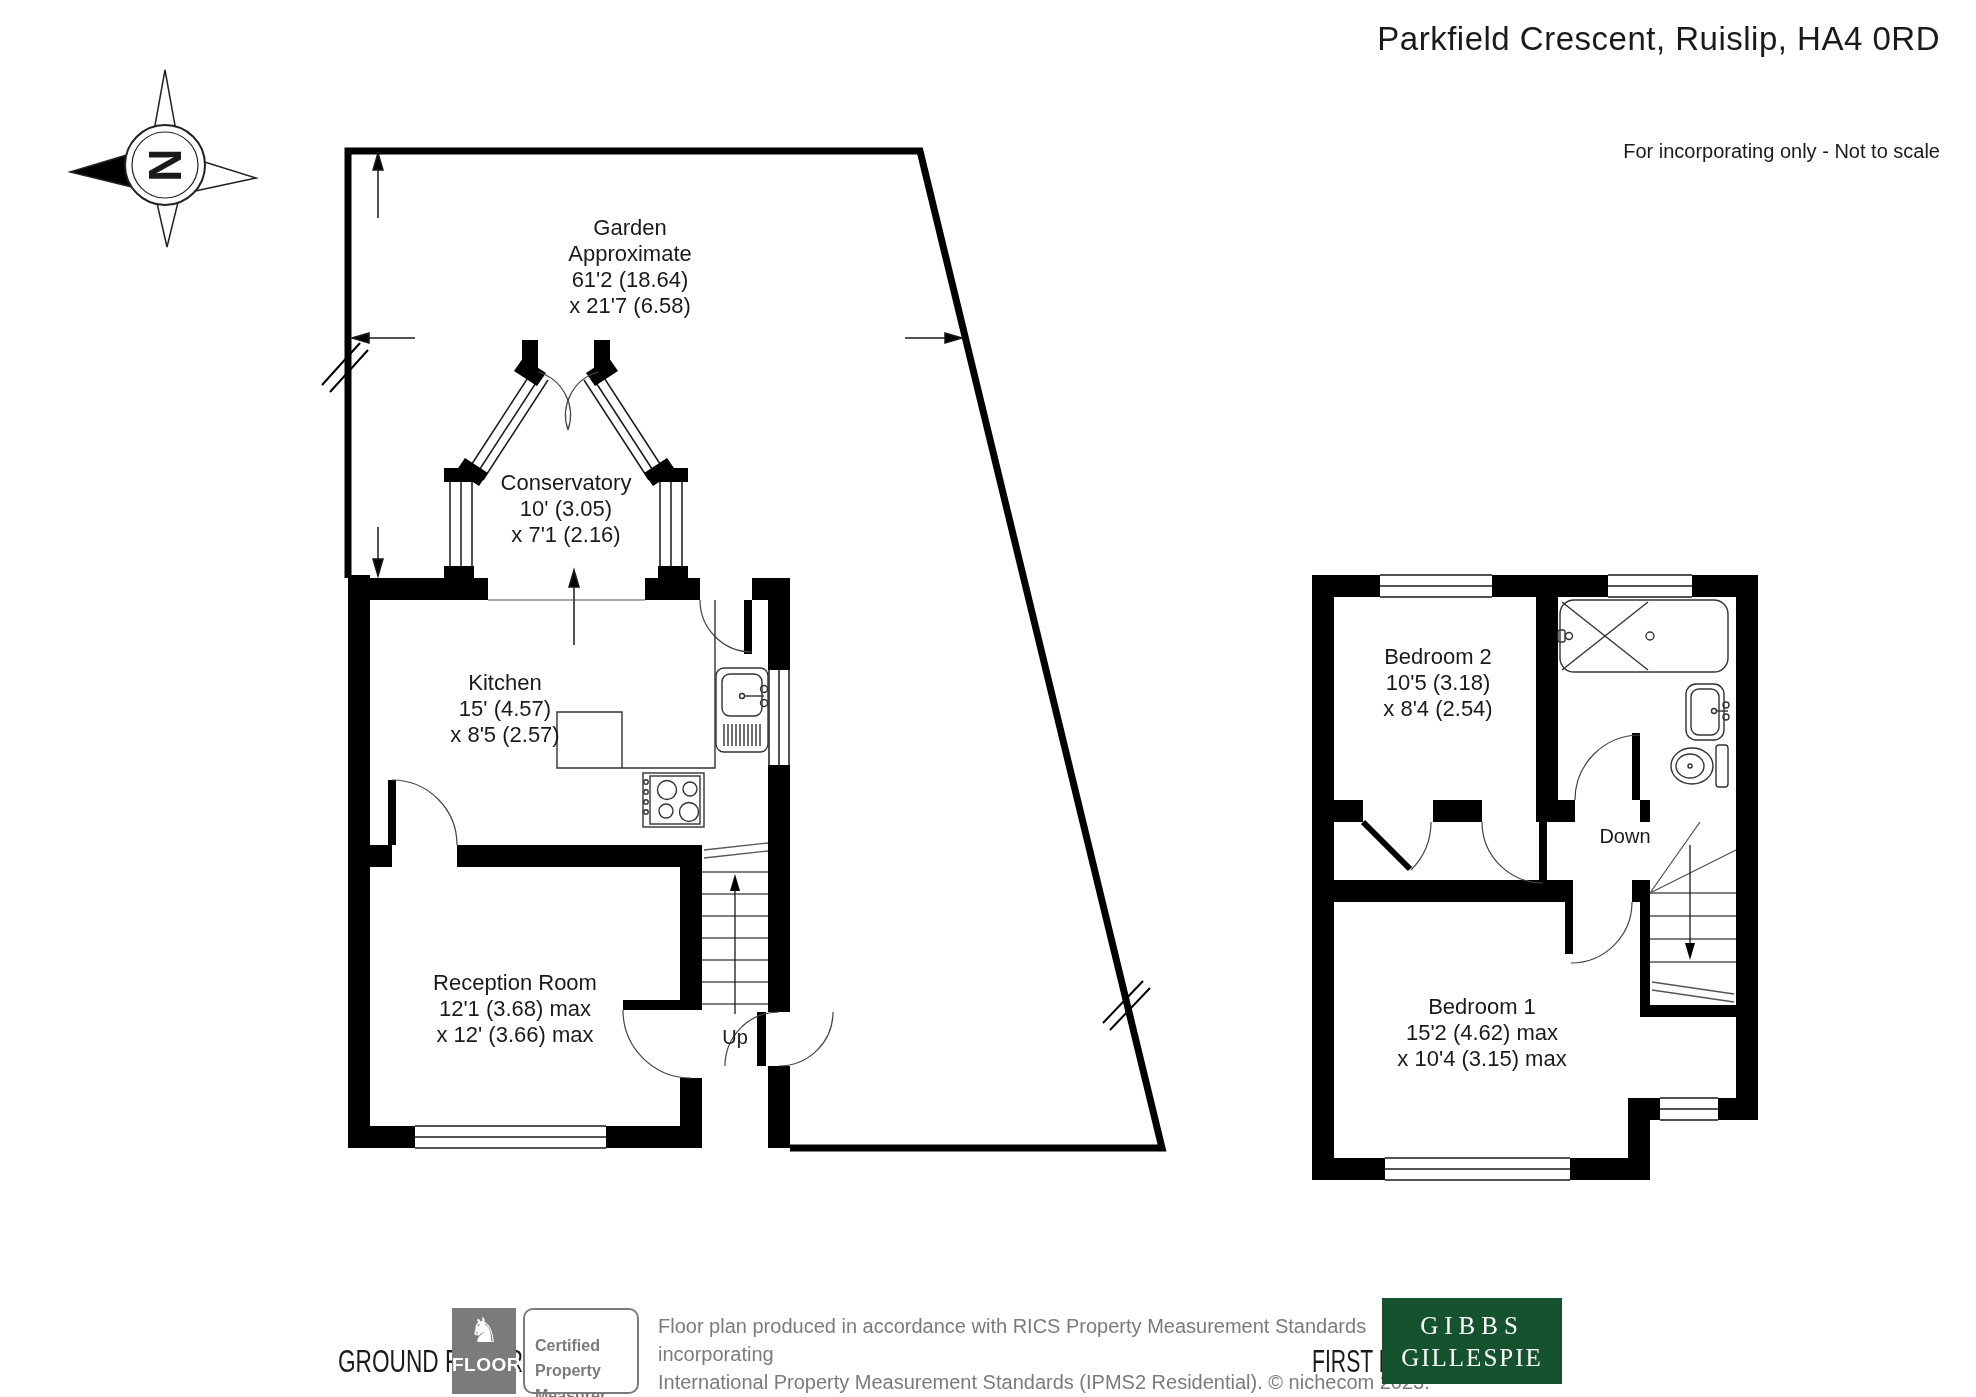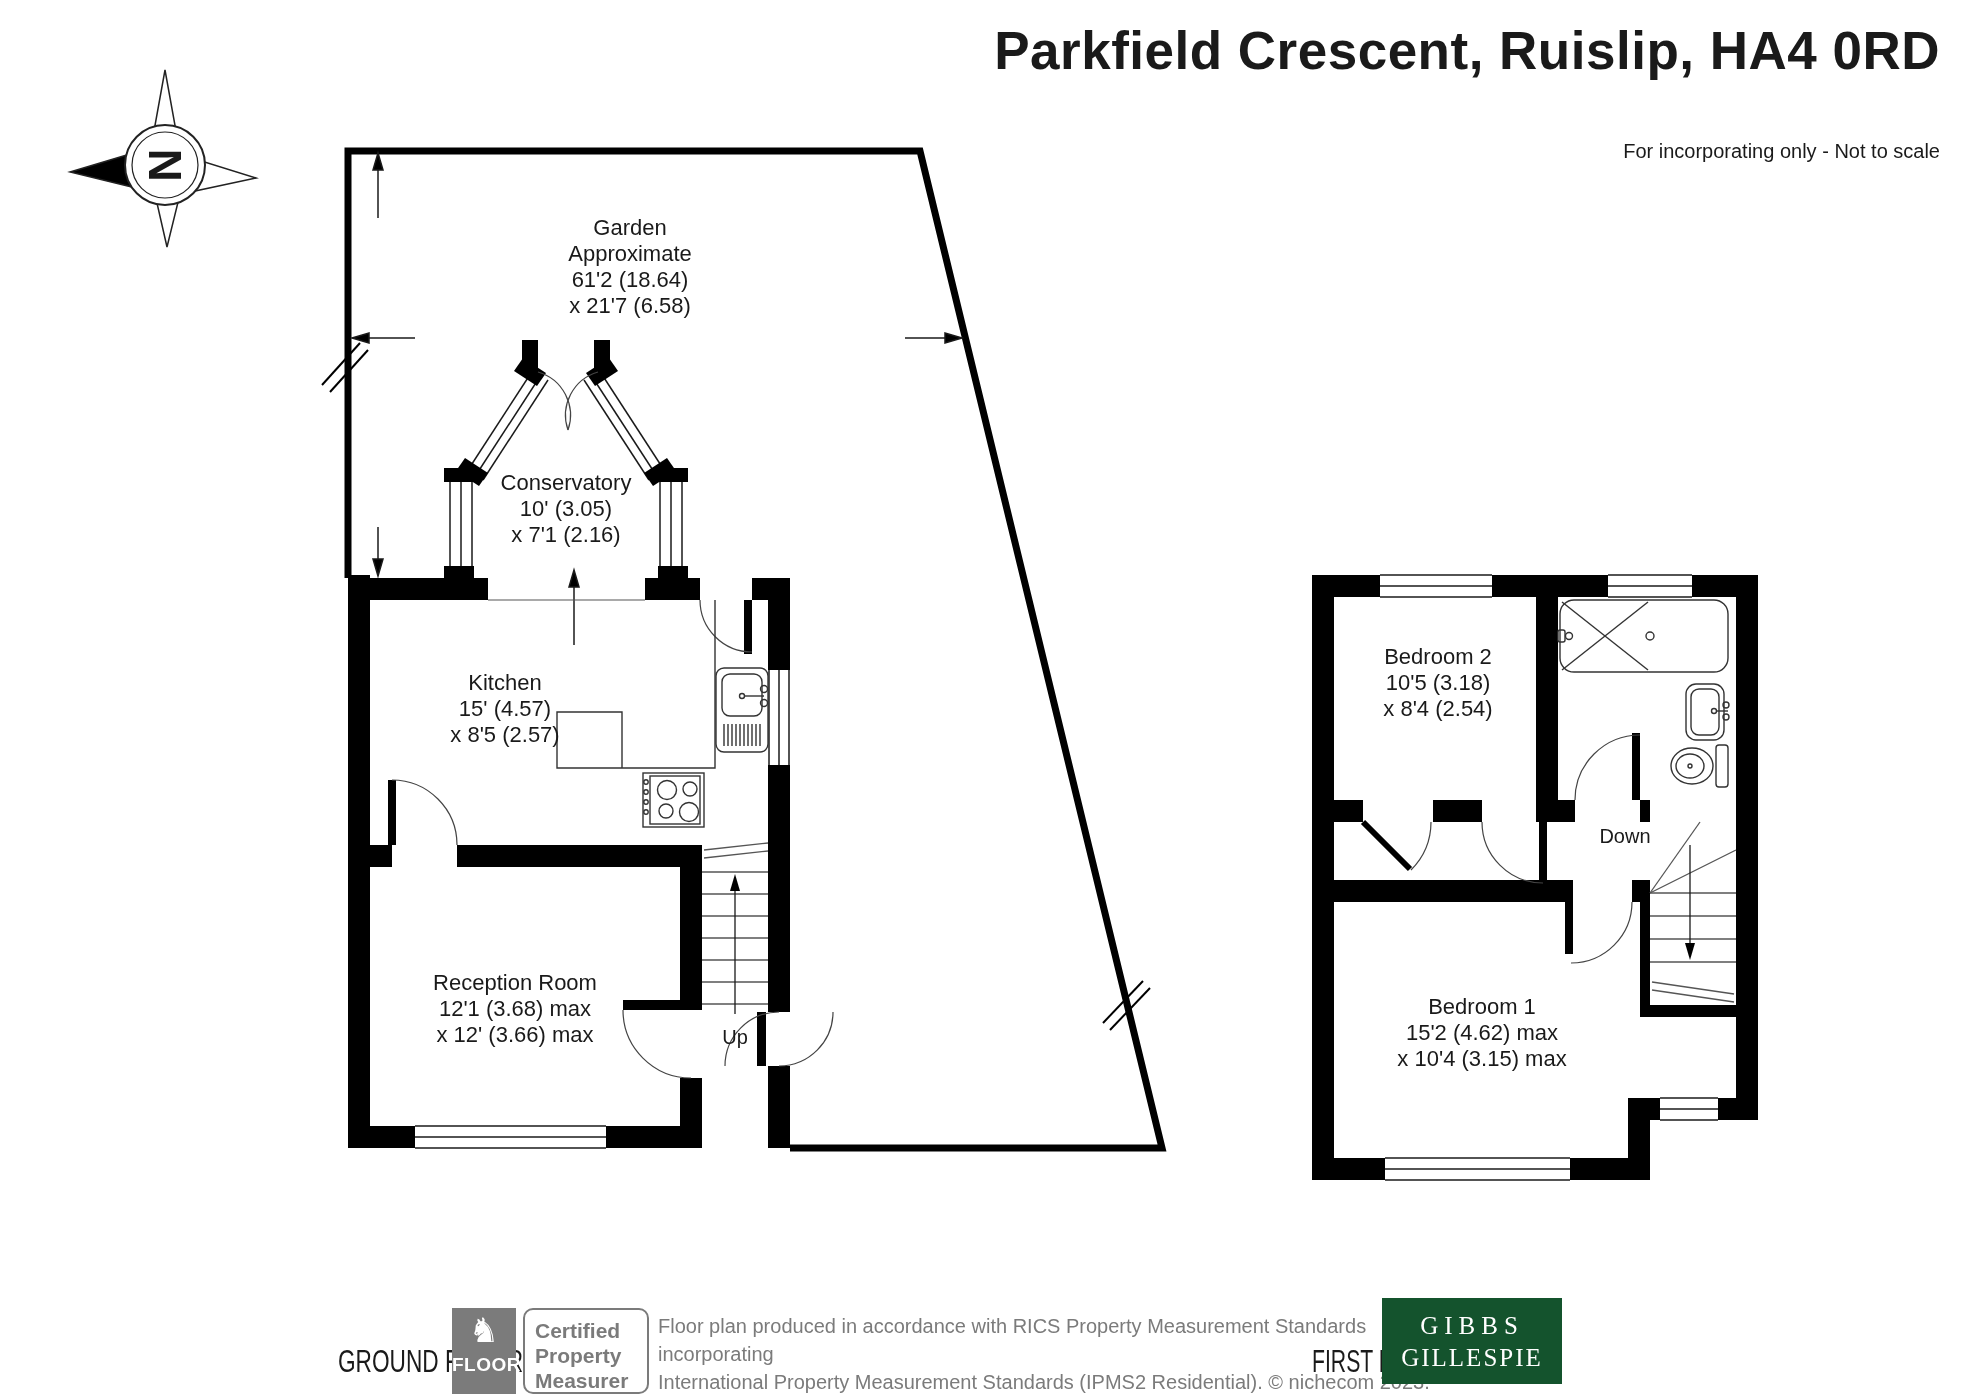--- a/index.html
+++ b/index.html
@@ -1,32 +1,32 @@
 <!DOCTYPE html>
 <html><head>
 <meta charset="utf-8">
 <style>
   html,body{margin:0;padding:0;background:#ffffff;}
   #stage{position:relative;width:1976px;height:1397px;background:#ffffff;overflow:hidden;
          font-family:"Liberation Sans", sans-serif;color:#1a1a1a;}
   .hdr{position:absolute;right:36px;text-align:right;white-space:nowrap;}
-  #title{top:20px;font-size:53px;font-weight:bold;letter-spacing:0.5px;}
+  #title{top:20px;font-size:33px;font-weight:normal;letter-spacing:0.5px;}
   #area{top:96px;font-size:29px;}
   #note{top:140px;font-size:20px;}
   svg text{font-family:"Liberation Sans", sans-serif;fill:#1a1a1a;}
   .room-label{font-size:22px;}
   .small-label{font-size:20px;}
   .floor-label{font-size:31px;}
   
   .fbox{position:absolute;box-sizing:border-box;}
   #rics-box{left:452px;top:1308px;width:64px;height:86px;background:#7b7b7b;color:#fff;text-align:center;}
   #rics-lion{font-size:34px;line-height:44px;display:block;}
   #rics-word{font-size:19px;font-weight:bold;letter-spacing:0.5px;display:block;margin-top:2px;}
-  #cert-box{left:523px;top:1308px;width:126px;height:86px;border:2px solid #7b7b7b;border-radius:10px;
-            color:#7b7b7b;font-weight:bold;font-size:21px;line-height:25px;padding:8px 0 0 10px;}
+  #cert-box{left:523px;top:1308px;width:116px;height:86px;border:2px solid #7b7b7b;border-radius:10px;
+            color:#7b7b7b;font-weight:bold;font-size:16px;line-height:25px;padding:23px 0 0 10px;}
   #disclaimer{left:658px;top:1312px;width:780px;color:#7b7b7b;font-size:20px;line-height:28px;}
   #brand-box{left:1382px;top:1298px;width:180px;height:86px;background:#14532d;color:#ffffff;
              text-align:center;font-family:"Liberation Serif", serif;padding-top:14px;}
   #brand-box .b1{font-size:25px;letter-spacing:6px;display:block;}
   #brand-box .b2{font-size:25px;letter-spacing:2px;display:block;margin-top:4px;}
 </style>
 </head>
 <body>
 
 <div id="stage">

